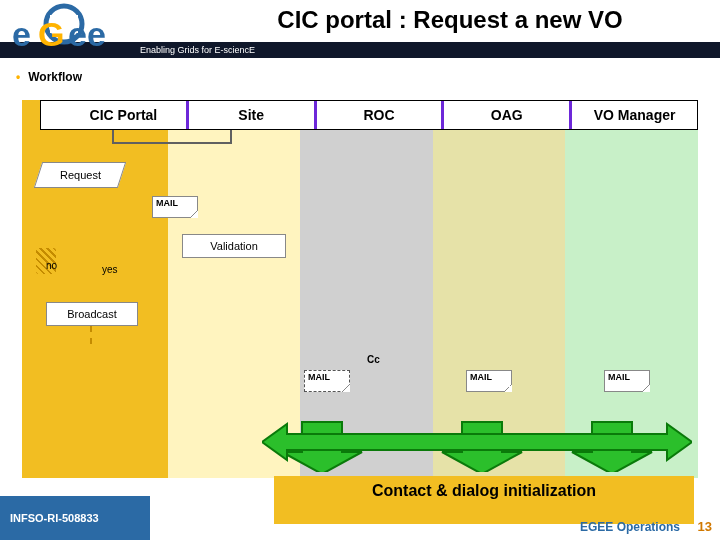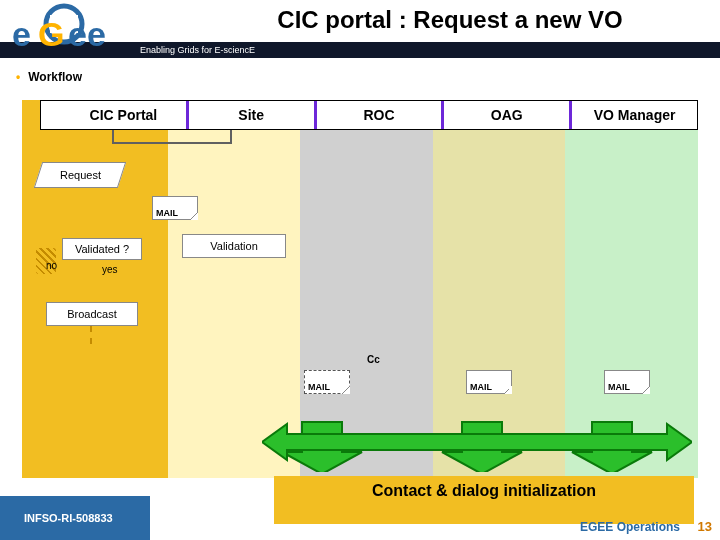--- a/index.html
+++ b/index.html
@@ -23,21 +23,21 @@
   .l4 { left:411px;width:132px; background:#e6e2a8; }
   .l5 { left:543px;width:133px; background:#c8f0c8; }
 
   .lane-bar { position:absolute; top:0; left:18px; right:0; height:30px; border:1px solid #000; display:flex; background:#fff;padding-left:20px; }
   .lane-cell { flex:1; text-align:center; font-size:14px; font-weight:bold; line-height:28px; border-left:3px solid #6d28d9; }
   .lane-cell:first-child{ border-left:none; }
 
   .box { position:absolute; background:#fff; border:1px solid #888; font-size:11px; text-align:center; display:flex; align-items:center; justify-content:center; }
   .request-box { left:16px; top:62px; width:84px; height:26px; transform:skewX(-18deg); }
   .request-box span{ transform:skewX(18deg); display:block; }
-  .mail-note { position:absolute; width:46px; height:22px; background:#fff; border:1px solid #888; font-size:9px; font-weight:bold; text-align:left; padding:11px 3px; }
+  .mail-note { position:absolute; width:46px; height:22px; background:#fff; border:1px solid #888; font-size:9px; font-weight:bold; text-align:left; padding:1px 3px; }
   .mail-note::after{ content:""; position:absolute; right:-1px; bottom:-1px; width:8px; height:8px; background:linear-gradient(135deg,#fff 0 50%,#888 50% 55%,#fff 55% 100%); }
   .mail1 { left:130px; top:96px; }
 
   .validated { left:40px; top:138px; width:80px; height:22px; }
   .no-lbl  { position:absolute; left:24px; top:160px; font-size:10px; }
   .yes-lbl { position:absolute; left:80px; top:164px; font-size:10px; }
   .hatch { position:absolute; left:14px; top:148px; width:20px; height:26px; background:repeating-linear-gradient(45deg,#c48b00 0 2px,transparent 2px 5px); border-radius:3px; }
 
   .validation-box { left:160px; top:134px; width:104px; height:24px; }
 
@@ -48,21 +48,21 @@
   .mail2 { left:282px; top:270px; }
   .mail3 { left:444px; top:270px; }
   .mail4 { left:582px; top:270px; }
   .mail-dashed { border:1px dashed #555; }
 
   .green-arrows { position:absolute; left:240px; top:292px; width:430px; height:80px; }
 
   .contact-bar { position:absolute; left:252px; top:376px; width:420px; height:48px; background:#f2be22; font-size:16px; font-weight:bold; text-align:center; line-height:30px; }
 
   .footer { position:absolute; left:0; top:496px; width:720px; height:44px; }
-  .footer-left-band { position:absolute; left:0; top:0; width:150px; height:44px; background:#2b6aa5; color:#fff; font-size:11px; font-weight:bold; display:flex; align-items:center; padding-left:24px; }
+  .footer-left-band { position:absolute; left:0; top:0; width:150px; height:44px; background:#2b6aa5; color:#fff; font-size:11px; font-weight:bold; display:flex; align-items:center; padding-left:10px; }
   .footer-ops { position:absolute; right:40px; bottom:6px; color:#2b6aa5; font-size:12px; font-weight:bold; }
   .footer-page { position:absolute; right:8px; bottom:6px; color:#d07800; font-size:13px; font-weight:bold; }
 
   .conn-line { position:absolute; background:#606060; }
 </style>
 </head>
 <body>
 
 <div class="header">
   <div class="header-title">CIC portal : Request  a new VO</div>
@@ -100,21 +100,20 @@
   <div class="conn-line" style="left:90px; top:30px; width:2px; height:12px;"></div>
   <div class="conn-line" style="left:90px; top:42px; width:120px; height:2px;"></div>
   <div class="conn-line" style="left:208px; top:30px; width:2px; height:14px;"></div>
 
   <div class="box request-box">
       <span>Request</span>
     </div>
   <div class="mail-note mail1">MAIL</div>
 
   <div class="hatch"></div>
-  <div class="box validated">Validated ?</div>
   <div class="no-lbl">no</div>
   <div class="yes-lbl">yes</div>
 
   <div class="box validation-box">Validation</div>
 
   <div class="box broadcast-box">Broadcast</div>
   <div class="dash-down"></div>
 
   <div class="cc-label">Cc</div>
   <div class="mail-note mail2 mail-dashed">MAIL</div>

